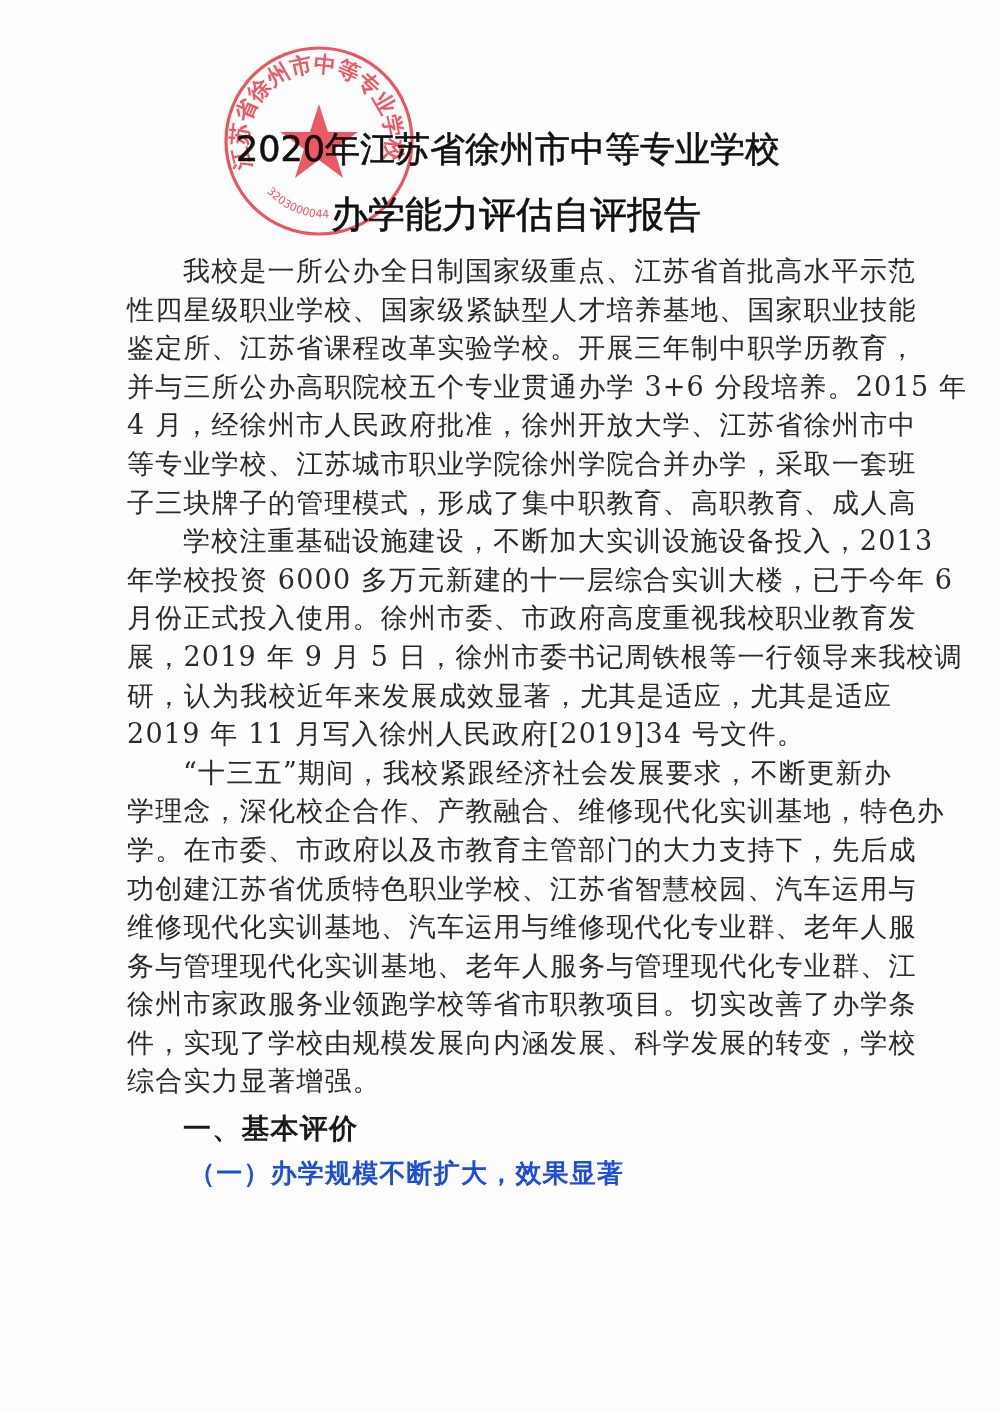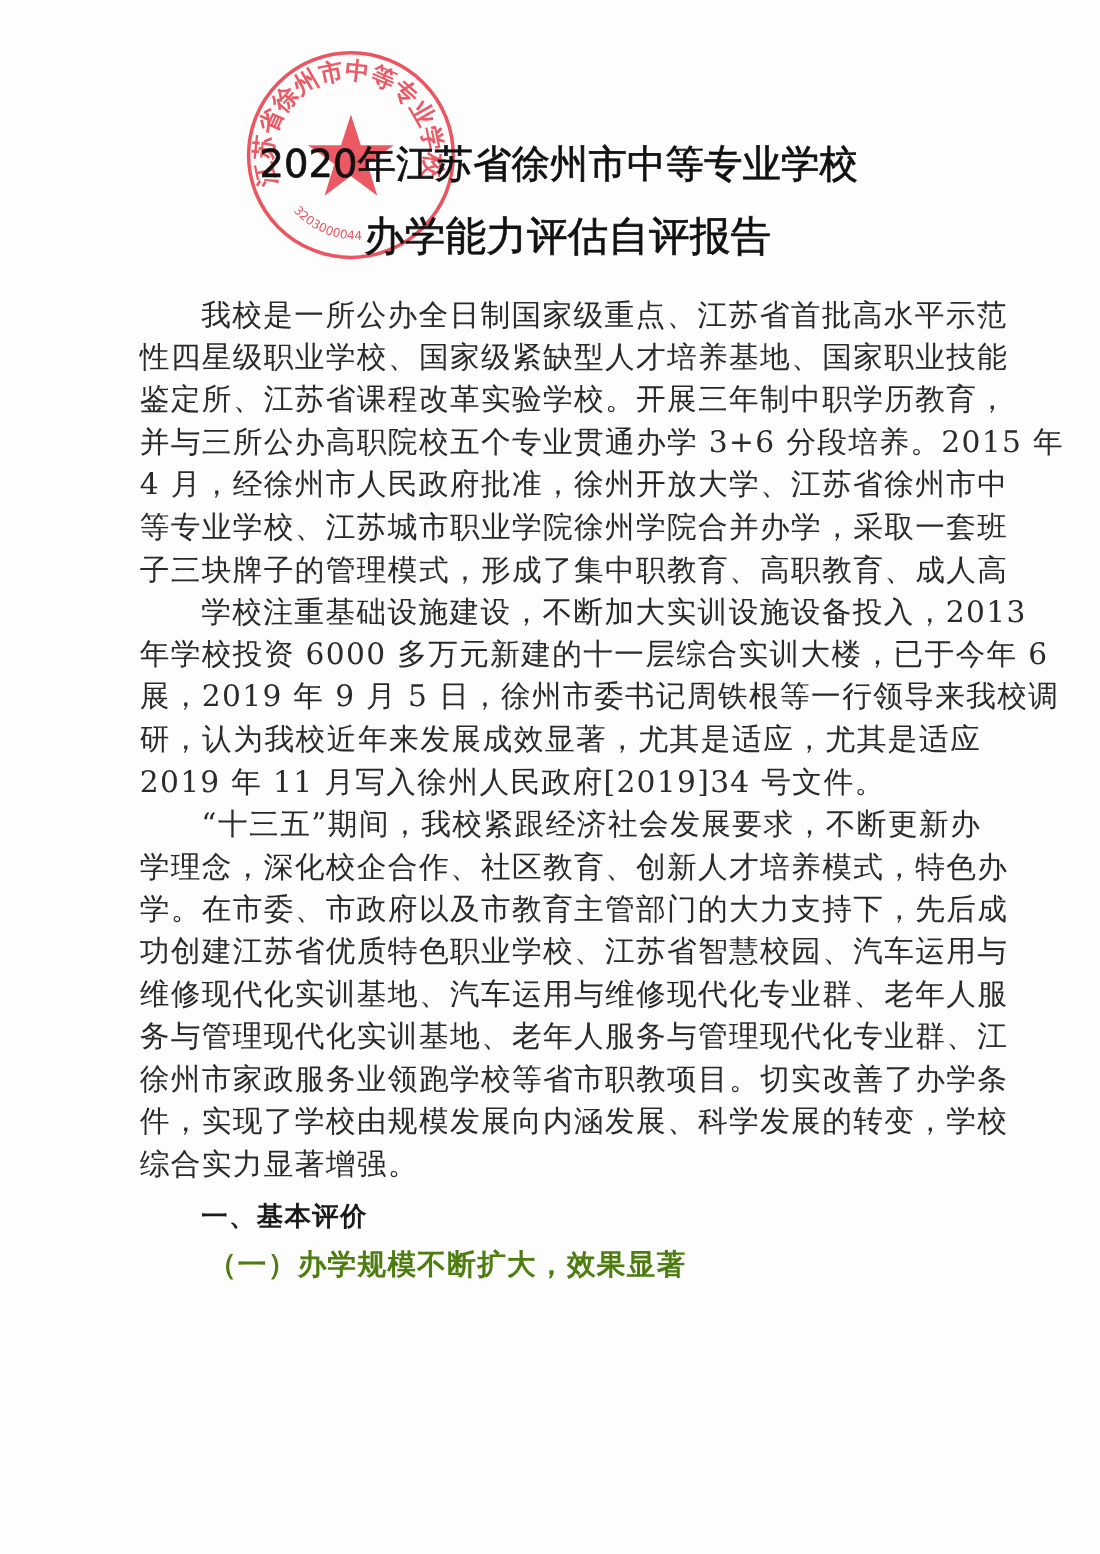--- a/index.html
+++ b/index.html
@@ -13,27 +13,26 @@
     position: absolute; left: 0; width: 1000px; text-align: center; z-index: 2;
     font-family: "DejaVu Sans", "Liberation Sans", sans-serif; font-size: 35px; font-weight: normal;
     color: #111; letter-spacing: 0px; white-space: nowrap; -webkit-text-stroke: 0.6px #111;
   }
   .title.l1 { top: 126px; left: 8px; }
   .title.l2 { top: 190px; left: 16px; font-size: 37px; }
   .body-text {
     position: absolute; left: 127px; top: 252px; width: 765px; z-index: 2;
     font-size: 27px; line-height: 38.6px; color: #2a2a2a; text-align: justify;
     letter-spacing: 1.2px;
-    margin-top: 16px;
   }
   .body-text p { margin: 0; text-indent: 56px; }
   .line { display: block; white-space: nowrap; text-align: justify; text-align-last: justify; }
   .line.last { text-align-last: left; }
-  .heading1 { margin: 6px 0 0 0; text-indent: 56px; font-family: "DejaVu Sans", "Liberation Sans", sans-serif; font-weight: bold; font-size: 24px; line-height: 44px; color: #1a1a1a; }
-  .heading2 { margin: 0; text-indent: 62px; font-family: "DejaVu Sans", "Liberation Sans", sans-serif; font-weight: bold; font-size: 26px; line-height: 44px; color: #4d7c0f; }
+  .heading1 { margin: 6px 0 0 0; text-indent: 56px; font-family: "DejaVu Sans", "Liberation Sans", sans-serif; font-weight: bold; font-size: 28px; line-height: 44px; color: #1a1a1a; }
+  .heading2 { margin: 0; text-indent: 62px; font-family: "DejaVu Sans", "Liberation Sans", sans-serif; font-weight: bold; font-size: 26px; line-height: 44px; color: #1d4ed8; }
 </style>
 </head>
 <body>
 
 <div class="page">
 
   <svg class="stamp" viewBox="0 0 194 194" xmlns="http://www.w3.org/2000/svg">
     <defs>
       <path id="arcTop" d="M 32 128 A 70 70 0 1 1 164 110" fill="none"></path>
       <path id="arcBottom" d="M 40 142 A 78 78 0 0 0 150 158" fill="none"></path>
@@ -59,27 +58,28 @@
       <span class="line" style="text-indent:0">性四星级职业学校、国家级紧缺型人才培养基地、国家职业技能</span>
       <span class="line" style="text-indent:0">鉴定所、江苏省课程改革实验学校。开展三年制中职学历教育，</span>
       <span class="line" style="text-indent:0">并与三所公办高职院校五个专业贯通办学 3+6 分段培养。2015 年</span>
       <span class="line" style="text-indent:0">4 月，经徐州市人民政府批准，徐州开放大学、江苏省徐州市中</span>
       <span class="line" style="text-indent:0">等专业学校、江苏城市职业学院徐州学院合并办学，采取一套班</span>
       <span class="line" style="text-indent:0">子三块牌子的管理模式，形成了集中职教育、高职教育、成人高</span>
     </p>
     <p>
       <span class="line">学校注重基础设施建设，不断加大实训设施设备投入，2013</span>
       <span class="line" style="text-indent:0">年学校投资 6000 多万元新建的十一层综合实训大楼，已于今年 6</span>
+      <span class="line" style="text-indent:0">月份正式投入使用。徐州市委、市政府高度重视我校职业教育发</span>
       <span class="line" style="text-indent:0">展，2019 年 9 月 5 日，徐州市委书记周铁根等一行领导来我校调</span>
       <span class="line" style="text-indent:0">研，认为我校近年来发展成效显著，尤其是适应，尤其是适应</span>
       <span class="line last" style="text-indent:0">2019 年 11 月写入徐州人民政府[2019]34 号文件。</span>
     </p>
     <p>
       <span class="line">“十三五”期间，我校紧跟经济社会发展要求，不断更新办</span>
-      <span class="line" style="text-indent:0">学理念，深化校企合作、社区教育、创新人才培养模式，特色办</span>
+      <span class="line" style="text-indent:0">学理念，深化校企合作、产教融合、维修现代化实训基地，特色办</span>
       <span class="line" style="text-indent:0">学。在市委、市政府以及市教育主管部门的大力支持下，先后成</span>
       <span class="line" style="text-indent:0">功创建江苏省优质特色职业学校、江苏省智慧校园、汽车运用与</span>
       <span class="line" style="text-indent:0">维修现代化实训基地、汽车运用与维修现代化专业群、老年人服</span>
       <span class="line" style="text-indent:0">务与管理现代化实训基地、老年人服务与管理现代化专业群、江</span>
       <span class="line" style="text-indent:0">徐州市家政服务业领跑学校等省市职教项目。切实改善了办学条</span>
       <span class="line" style="text-indent:0">件，实现了学校由规模发展向内涵发展、科学发展的转变，学校</span>
       <span class="line last" style="text-indent:0">综合实力显著增强。</span>
     </p>
     <div class="heading1">一、基本评价</div>
     <div class="heading2">（一）办学规模不断扩大，效果显著</div>

